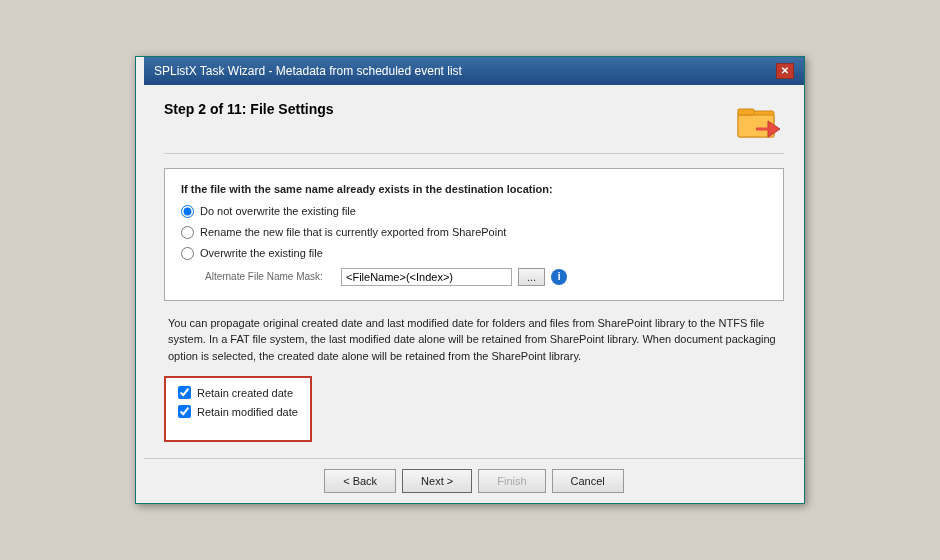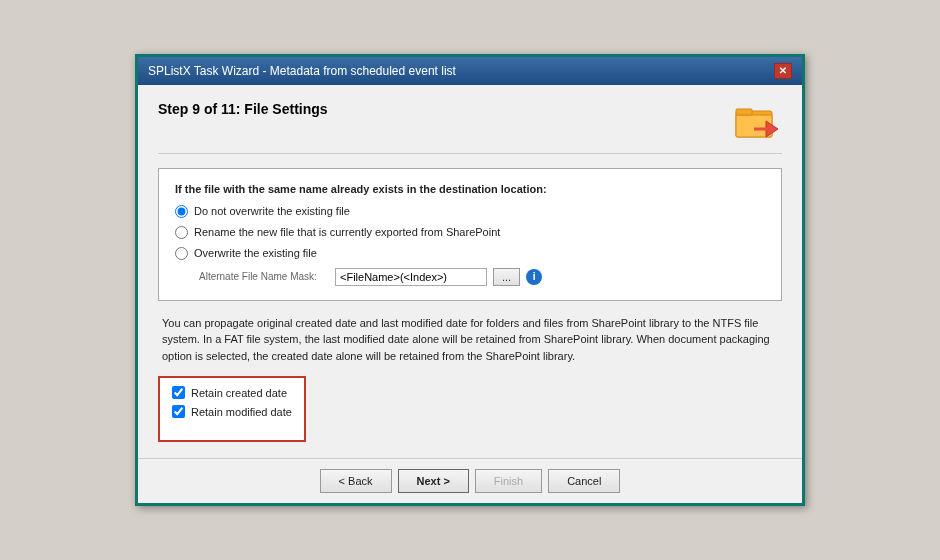--- a/index.html
+++ b/index.html
@@ -11,24 +11,25 @@
       height: 560px;
       overflow: hidden;
       display: flex;
       align-items: center;
       justify-content: center;
     }
 
     .dialog {
       width: 670px;
       background: #f0f0f0;
-      border: 3px solid #0f766e;
+      border: 1px solid #0f766e;
       box-shadow: 2px 2px 8px rgba(0,0,0,0.4);
       display: flex;
       flex-direction: column;
+      padding-left: 8px;
     }
 
     .title-bar {
       background: linear-gradient(to bottom, #3a6ea5, #1e4a82);
       color: white;
       padding: 6px 10px;
       font-size: 12px;
       font-weight: normal;
       display: flex;
       align-items: center;
@@ -126,21 +127,21 @@
     .file-mask-label {
       font-size: 10px;
       color: #666;
       min-width: 130px;
     }
 
     .file-mask-input {
       border: 1px solid #aaa;
       padding: 2px 4px;
       font-size: 11px;
-      width: 152px;
+      width: 171px;
       background: white;
     }
 
     .browse-btn {
       border: 1px solid #999;
       background: linear-gradient(to bottom, #f5f5f5, #e0e0e0);
       padding: 2px 8px;
       font-size: 11px;
       cursor: pointer;
       color: #333;
@@ -211,37 +212,36 @@
       min-width: 64px;
     }
 
     .footer-btn:disabled {
       color: #aaa;
       cursor: default;
     }
 
     .footer-btn.primary {
       border-color: #666;
-      font-weight: bold;
     }
   </style>
 </head>
 <body>
 
 <div class="dialog">
 
   <div class="title-bar">
     <span>SPListX Task Wizard - Metadata from scheduled event list</span>
     <div class="title-bar-close">✕</div>
   </div>
 
   <div class="dialog-body">
     <div class="step-header">
       <div>
-        <div class="step-title">Step 9 of 11: File Settings</div>
+        <div class="step-title">Step 2 of 11: File Settings</div>
       </div>
 
       <div class="step-icon">
         <svg width="48" height="40" viewBox="0 0 48 40">
           <rect x="2" y="10" width="36" height="26" rx="2" fill="#f5a623" stroke="#d4891a" stroke-width="1"></rect>
           <rect x="2" y="14" width="36" height="22" rx="1" fill="#ffc04d" stroke="#d4891a" stroke-width="1"></rect>
           <rect x="2" y="8" width="16" height="6" rx="1" fill="#f5a623" stroke="#d4891a" stroke-width="1"></rect>
           <polygon points="32,20 44,28 32,36" fill="#e74c3c" stroke="#c0392b" stroke-width="1"></polygon>
           <line x1="20" y1="28" x2="36" y2="28" stroke="#e74c3c" stroke-width="3"></line>
         </svg>

